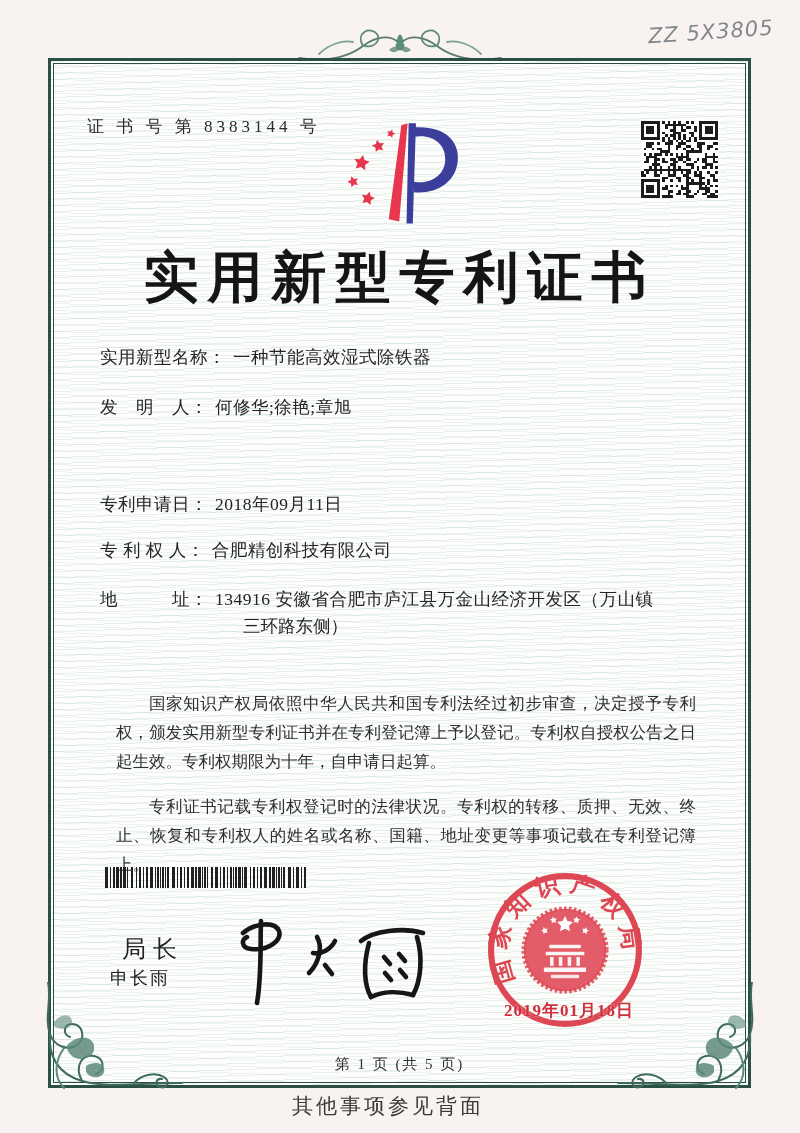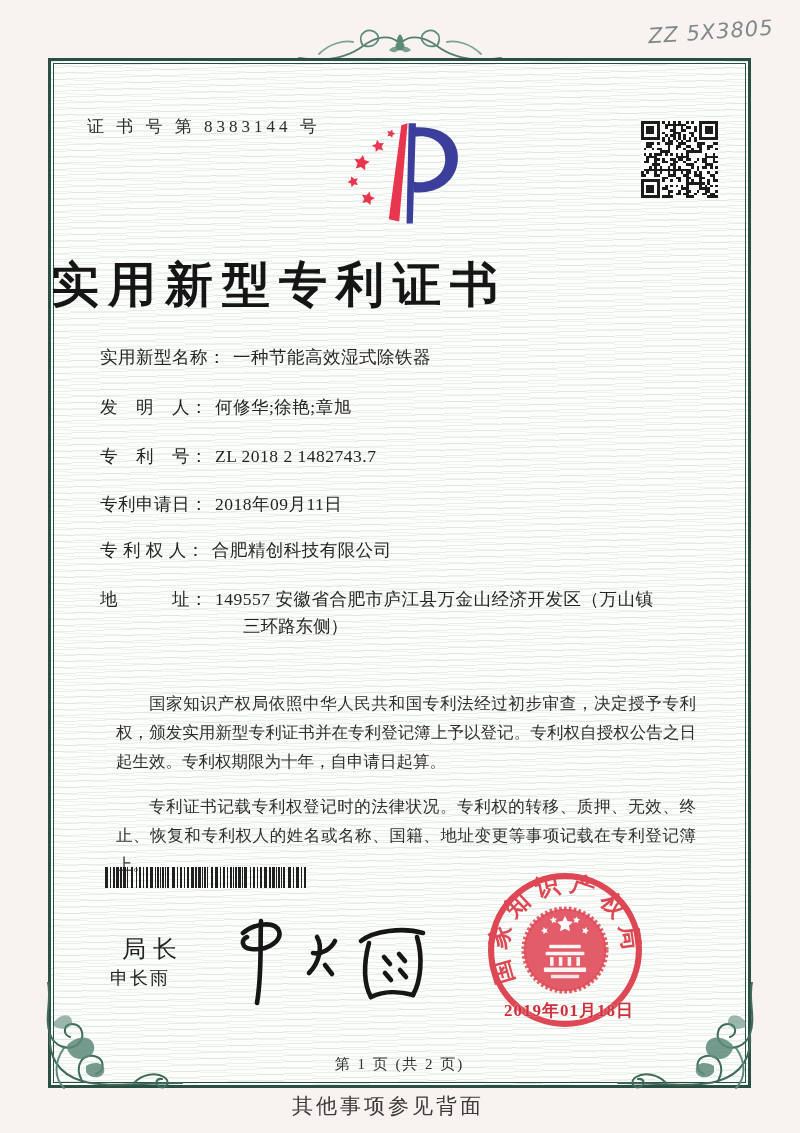--- a/index.html
+++ b/index.html
@@ -17,22 +17,22 @@
       repeating-linear-gradient(178deg, rgba(140,185,168,.20) 0 1px, rgba(0,0,0,0) 1px 6px),
       repeating-linear-gradient(182deg, rgba(140,185,168,.14) 0 1px, rgba(0,0,0,0) 1px 7px),
       #fdfdfb;
   }
   .frame::before{
     content:"";position:absolute;inset:2px;border:1px solid #2c4f45;pointer-events:none;
   }
   
   .cert-no{position:absolute;left:36px;top:54px;font-size:17px;letter-spacing:4px;color:#2b2b2b;}
   .title{
-    position:absolute;left:0;top:192px;width:100%;
-    font-size:48px;font-weight:700;letter-spacing:9px;color:#151515;white-space:nowrap;
+    position:absolute;left:0;top:180px;width:100%;text-align:center;
+    font-size:55px;font-weight:700;letter-spacing:9px;color:#151515;white-space:nowrap;
   }
   .row{position:absolute;left:49px;font-size:17.5px;white-space:nowrap;color:#242424;}
   .row .lab{letter-spacing:.5px;}
   .row .val{margin-left:7px;letter-spacing:.5px;text-align:right;}
   .addr2{position:absolute;left:156px;font-size:17.5px;color:#242424;margin-left:36px;}
   .grant-no{position:absolute;left:336px;}
   .paras{
     position:absolute;left:49px;top:612px;width:612px;
     font-size:16.5px;line-height:29px;color:#2e2e2e;text-align:justify;
   }
@@ -417,31 +417,28 @@
     </svg>
 
   <div class="title">实用新型专利证书</div>
 
   <div class="row" style="top:284px">
     <span class="lab">实用新型名称：</span><span class="val">一种节能高效湿式除铁器</span>
   </div>
   <div class="row" style="top:334px">
     <span class="lab">发　明　人：</span><span class="val">何修华;徐艳;章旭</span>
   </div>
-  <div class="row" style="top:383px">
-    <span class="lab">专　利　号：</span><span class="val">ZL 2018 2 1482743.7</span>
-  </div>
   <div class="row" style="top:431px">
     <span class="lab">专利申请日：</span><span class="val">2018年09月11日</span>
   </div>
   <div class="row" style="top:477px">
     <span class="lab">专 利 权 人：</span><span class="val">合肥精创科技有限公司</span>
   </div>
   <div class="row" style="top:526px">
-    <span class="lab">地　　　址：</span><span class="val">149557 安徽省合肥市庐江县万金山经济开发区（万山镇</span>
+    <span class="lab">地　　　址：</span><span class="val">134916 安徽省合肥市庐江县万金山经济开发区（万山镇</span>
   </div>
   <div class="addr2" style="top:553px">三环路东侧）</div>
 
   <div class="paras">
     <p>国家知识产权局依照中华人民共和国专利法经过初步审查，决定授予专利权，颁发实用新型专利证书并在专利登记簿上予以登记。专利权自授权公告之日起生效。专利权期限为十年，自申请日起算。</p>
     <p>专利证书记载专利权登记时的法律状况。专利权的转移、质押、无效、终止、恢复和专利权人的姓名或名称、国籍、地址变更等事项记载在专利登记簿上。</p>
   </div>
 
   <svg class="barcode" id="barcode" viewBox="0 0 203 21" preserveAspectRatio="none" aria-hidden="true">
       <g fill="#202020" shape-rendering="crispEdges">
@@ -548,21 +545,21 @@
         <rect x="93" y="108" width="4" height="10"></rect>
         <rect x="103" y="108" width="4" height="10"></rect>
         <rect x="113" y="108" width="4" height="10"></rect>
         <rect x="76" y="120" width="48" height="5" rx="1"></rect>
         <rect x="84" y="128" width="32" height="4" rx="1" opacity=".9"></rect>
       </g>
     </g>
   </svg>
   <div class="seal-date">2019年01月18日</div>
 
-  <div class="page-no">第 1 页 (共 2 页)</div>
+  <div class="page-no">第 1 页 (共 5 页)</div>
 </div>
 
 <svg class="orn-bl" viewBox="0 0 150 112" aria-hidden="true">
   <g fill="none" stroke="#3f6b5c" stroke-width="2" stroke-linecap="round">
     <path d="M14,0 C18,18 10,36 16,52 C20,64 34,70 44,62 C52,55 48,42 38,42 C30,42 28,52 36,55"></path>
     <path d="M16,52 C14,74 24,92 48,99 C72,106 104,101 148,101"></path>
     <path d="M48,99 C40,84 48,72 60,74 C70,76 72,88 62,92"></path>
     <path d="M100,101 C108,92 122,90 130,95 C136,99 134,107 126,105 C120,103 122,96 128,97"></path>
     <path d="M30,66 C20,80 20,96 30,106" stroke="#5d8a7a"></path>
   </g>

